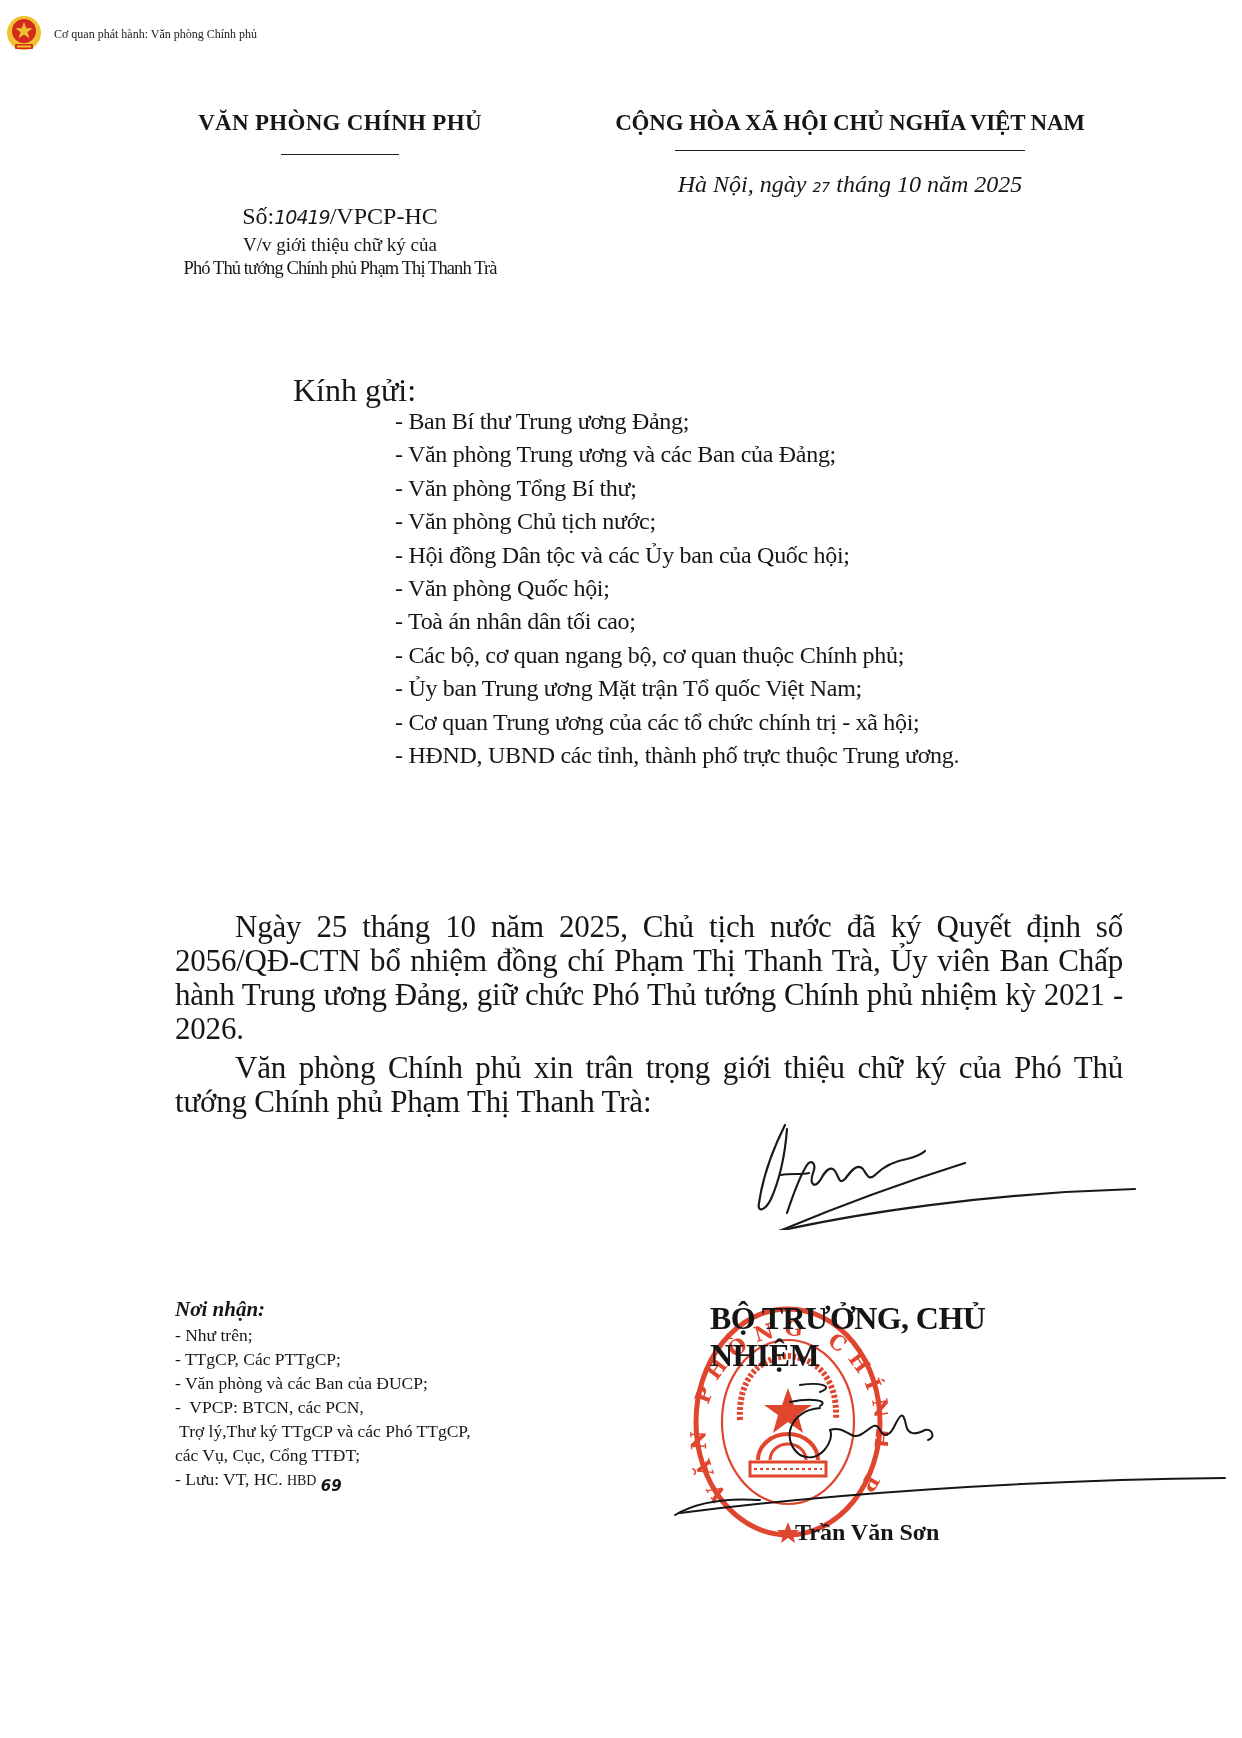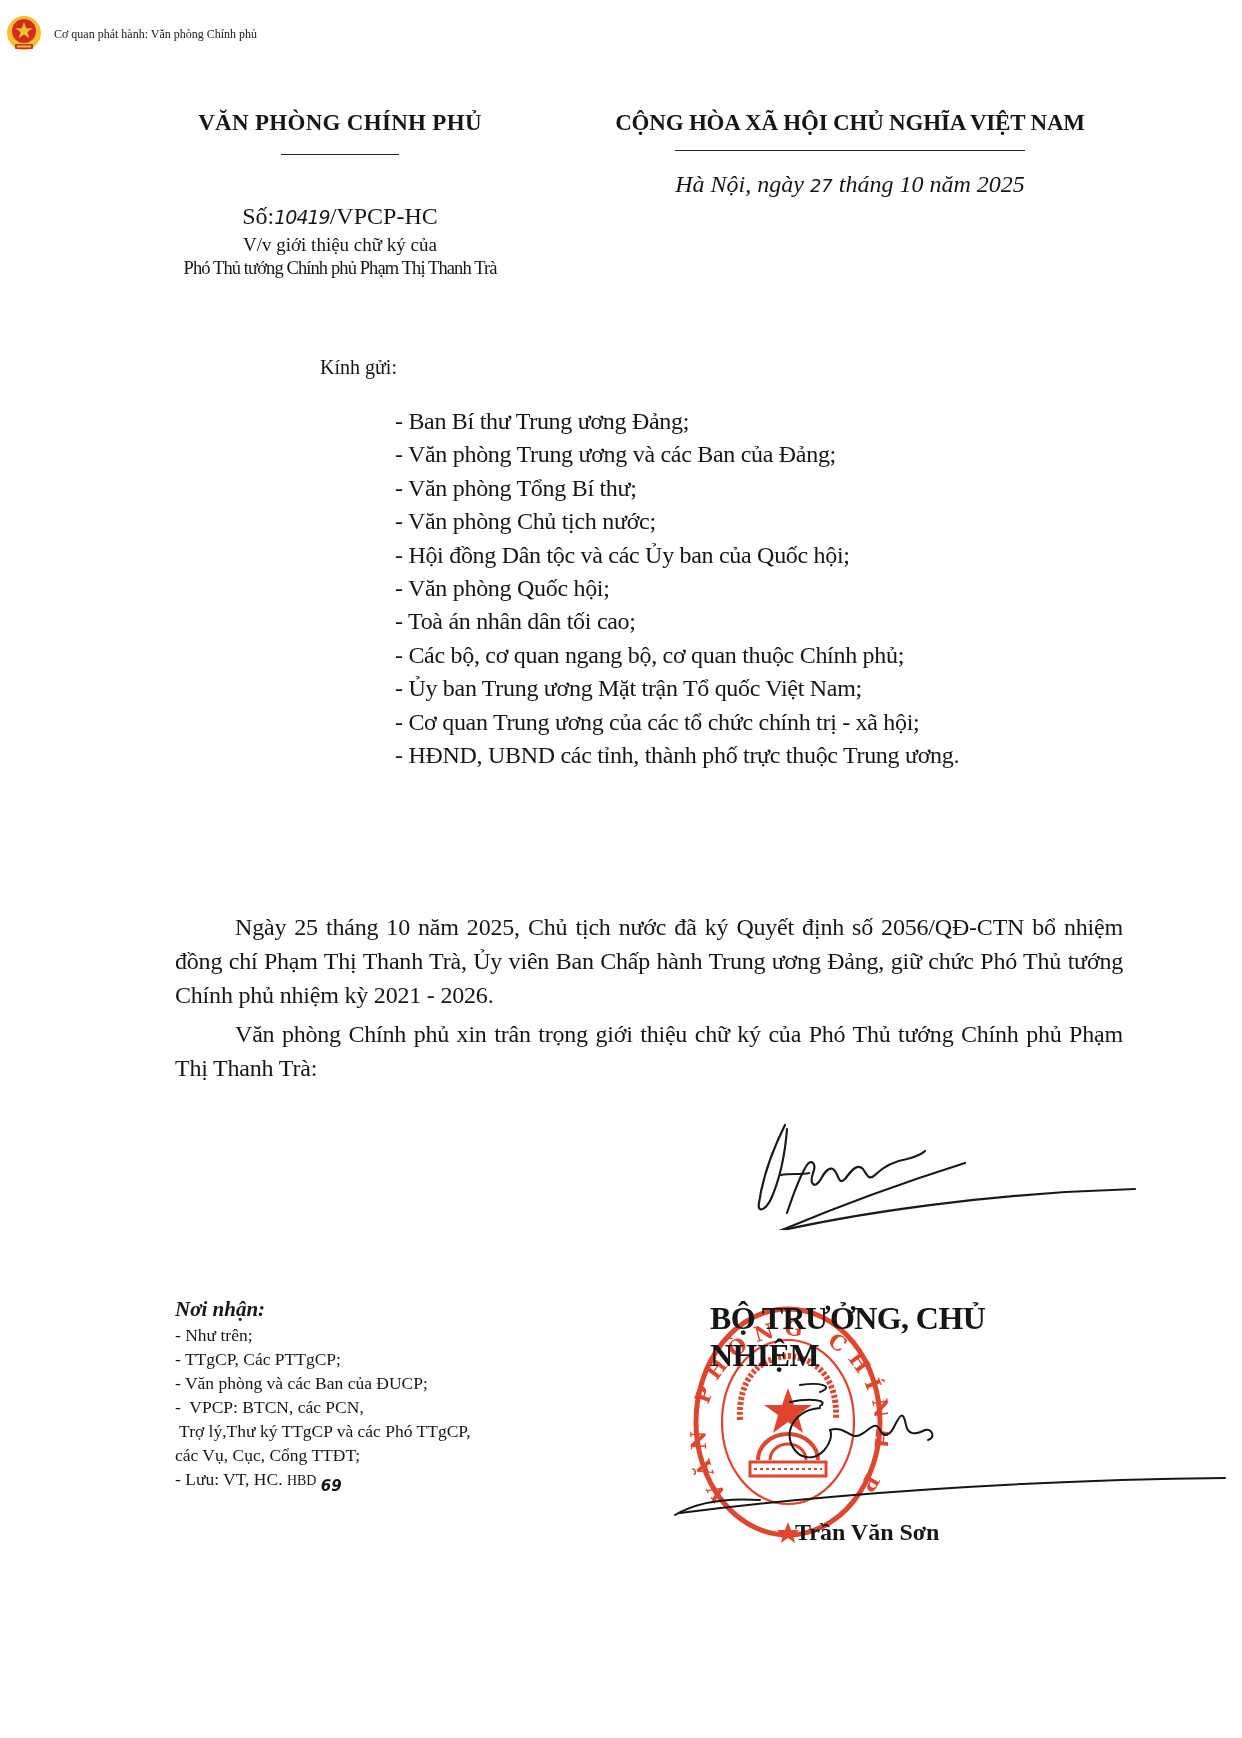--- a/index.html
+++ b/index.html
@@ -21,29 +21,29 @@
   .docno { font-size: 24px; margin-top: 48px; }
   .docno .hand { font-family: "DejaVu Sans", sans-serif; font-style: italic; font-size: 19px; letter-spacing: -1px; }
   .subject1 { font-size: 19px; margin-top: 4px; }
   .subject2 { font-size: 18.5px; letter-spacing: -0.9px; margin-top: 2px; }
 
   .right-head { left: 570px; top: 110px; width: 560px; text-align: center; }
   .nation { font-weight: bold; font-size: 23px; letter-spacing: -0.2px; }
   .motto { font-weight: bold; font-size: 24px; margin-top: 6px; }
   .rule-right { width: 350px; height: 0; border-top: 1.3px solid #222; margin: 14px auto 0; }
   .place-date { font-style: italic; font-size: 24px; margin-top: 20px; }
-  .place-date .hand { font-family: "DejaVu Sans", sans-serif; font-size: 18px; font-style: italic; }
+  .place-date .hand { font-family: "DejaVu Sans", sans-serif; font-size: 14px; font-style: italic; }
 
   
-  .greeting { left: 293px; top: 356px; font-size: 20px; margin-left: 27px; }
+  .greeting { left: 293px; top: 372px; font-size: 32px; }
   .recipients { left: 395px; top: 405px; font-size: 24px; line-height: 33.4px; letter-spacing: -0.3px; }
   .recipients div { white-space: nowrap; }
 
   
-  .body { left: 175px; top: 910px; width: 948px; font-size: 24px; line-height: 34px; letter-spacing: -0.2px; text-align: justify; }
+  .body { left: 175px; top: 910px; width: 948px; font-size: 31px; line-height: 34px; letter-spacing: -0.2px; text-align: justify; }
   .body p { margin: 0; text-indent: 60px; }
   .body p + p { margin-top: 5px; }
 
   
   .sig1 { left: 735px; top: 1115px; width: 410px; height: 115px; }
   .cc-block { left: 175px; top: 1297px; font-size: 17.5px; line-height: 24px; }
   .cc-title { font-weight: bold; font-style: italic; font-size: 21px; margin-bottom: 2px; }
   .cc-block .hand { font-family: "DejaVu Sans", sans-serif; font-weight: bold; font-style: italic; font-size: 15px; position: relative; top: 6px; }
   .cc-block .small { font-size: 14px; }
 

